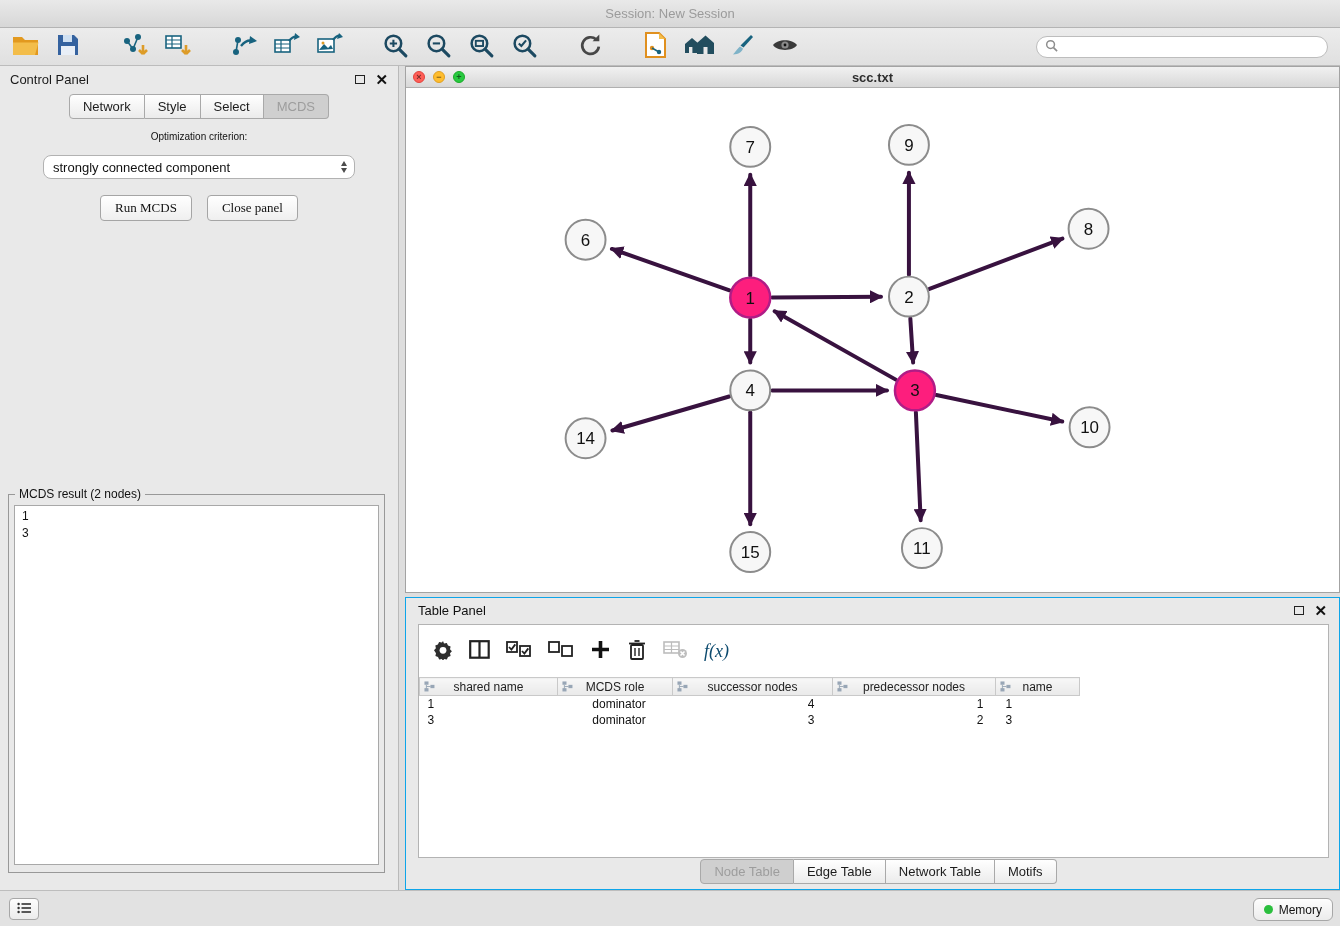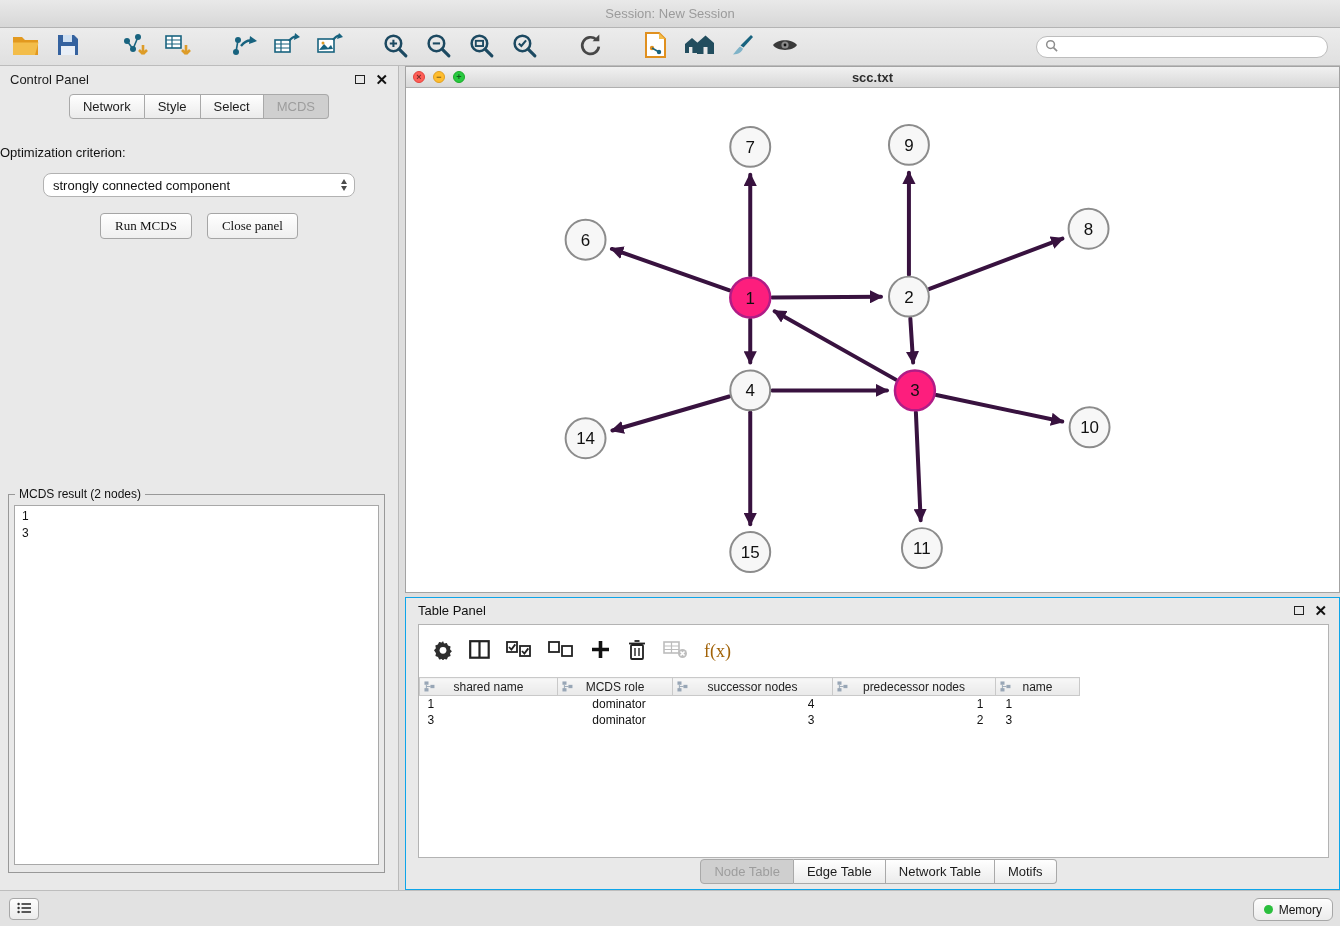--- a/index.html
+++ b/index.html
@@ -27,21 +27,21 @@
   .panel-header{height:26px;display:flex;align-items:center;padding:0 10px;font-size:13px;color:#1a1a1a}
   .win-btns{margin-left:auto;display:flex;align-items:center;gap:10px}
   .float-btn{width:10px;height:9px;border:1.6px solid #222;display:inline-block;cursor:pointer}
   .close-btn{font-weight:bold;font-size:15px;line-height:1;color:#111;cursor:pointer}
   .cp-tabs{display:flex;justify-content:center;margin-top:2px}
   .tab-btn{border:1px solid #a9a9a9;border-left:none;background:linear-gradient(#ffffff,#ebebeb);
     font-size:13px;padding:4px 13px;color:#1c1c1c;cursor:pointer;white-space:nowrap}
   .tab-btn:first-child{border-left:1px solid #a9a9a9;border-radius:4px 0 0 4px}
   .tab-btn:last-child{border-radius:0 4px 4px 0}
   .tab-btn.active{background:#cfcfcf;color:#9d9d9d}
-  .opt-label{margin-top:26px;font-size:13px}
+  .opt-label{text-align:center;margin-top:12px;font-size:10px}
   .dropdown{margin:13px auto 0;width:312px;height:24px;background:#fff;border:1px solid #b2b2b2;border-radius:8px;
     display:flex;align-items:center;padding:0 22px 0 9px;font-size:13px;position:relative;cursor:pointer}
   .dd-arrows{position:absolute;right:7px;top:5px;display:flex;flex-direction:column;gap:2px}
   .dd-arrows .up{width:0;height:0;border-left:3.5px solid transparent;border-right:3.5px solid transparent;border-bottom:5px solid #4c4c4c}
   .dd-arrows .down{width:0;height:0;border-left:3.5px solid transparent;border-right:3.5px solid transparent;border-top:5px solid #4c4c4c}
   .cp-buttons{display:flex;justify-content:center;gap:15px;margin-top:16px}
   .cp-btn{background:linear-gradient(#ffffff,#efefef);border:1px solid #a5a5a5;border-radius:4px;
     font-size:13px;padding:4px 14px;color:#111;cursor:pointer;font-family:Liberation Serif, serif}
   .result-box{position:absolute;left:8px;right:13px;top:428px;bottom:17px;border:1px solid #989898;background:#e9e9e9}
   .result-legend{position:absolute;top:-8px;left:6px;background:#e9e9e9;font-size:12px;padding:0 4px}
@@ -60,21 +60,21 @@
   .light.green{background:#28c940;border:1px solid #1aab29}
   .net-title{position:absolute;left:0;right:0;text-align:center;font-size:13px;font-weight:bold;color:#2e2e2e}
   .net-canvas{position:absolute;left:0;top:21px;right:0;bottom:0;background:#fff;overflow:hidden}
 
   
   .table-panel{position:absolute;left:405px;top:597px;width:935px;height:293px;background:#e9e9e9;border:1px solid #0ea5e9}
   .tp-header{height:25px;display:flex;align-items:center;padding:0 12px;font-size:13px}
   .tp-inner{position:absolute;left:12px;right:10px;top:26px;bottom:31px;background:#fff;border:1px solid #b3b3b3;overflow:hidden}
   .tp-toolbar{height:52px;display:flex;align-items:center;gap:16px;padding:0 14px}
   .tp-ic{display:flex;align-items:center;justify-content:center;cursor:pointer}
-  .fx{font-family:"Liberation Serif",serif;font-size:18px;color:#a16207}
+  .fx{font-family:"Liberation Serif",serif;font-style:italic;font-size:18px;color:#0c4a6e}
   table.node-table{border-collapse:collapse;table-layout:fixed;font-size:12px}
   .node-table th{border:1px solid #c9c9c9;background:linear-gradient(#f7f7f7,#e9e9e9);font-weight:normal;
     height:18px;text-align:center;position:relative;font-size:12px;color:#222;cursor:pointer}
   .node-table th .tree-ic{position:absolute;left:4px;top:3px}
   .node-table td{height:16px;font-size:12px;color:#111}
   .c0{text-align:left;padding-left:8px}
   .c1{text-align:center;padding-left:8px}
   .c2{text-align:right;padding-right:18px}
   .c3{text-align:right;padding-right:12px}
   .c4{text-align:left;padding-left:10px}

